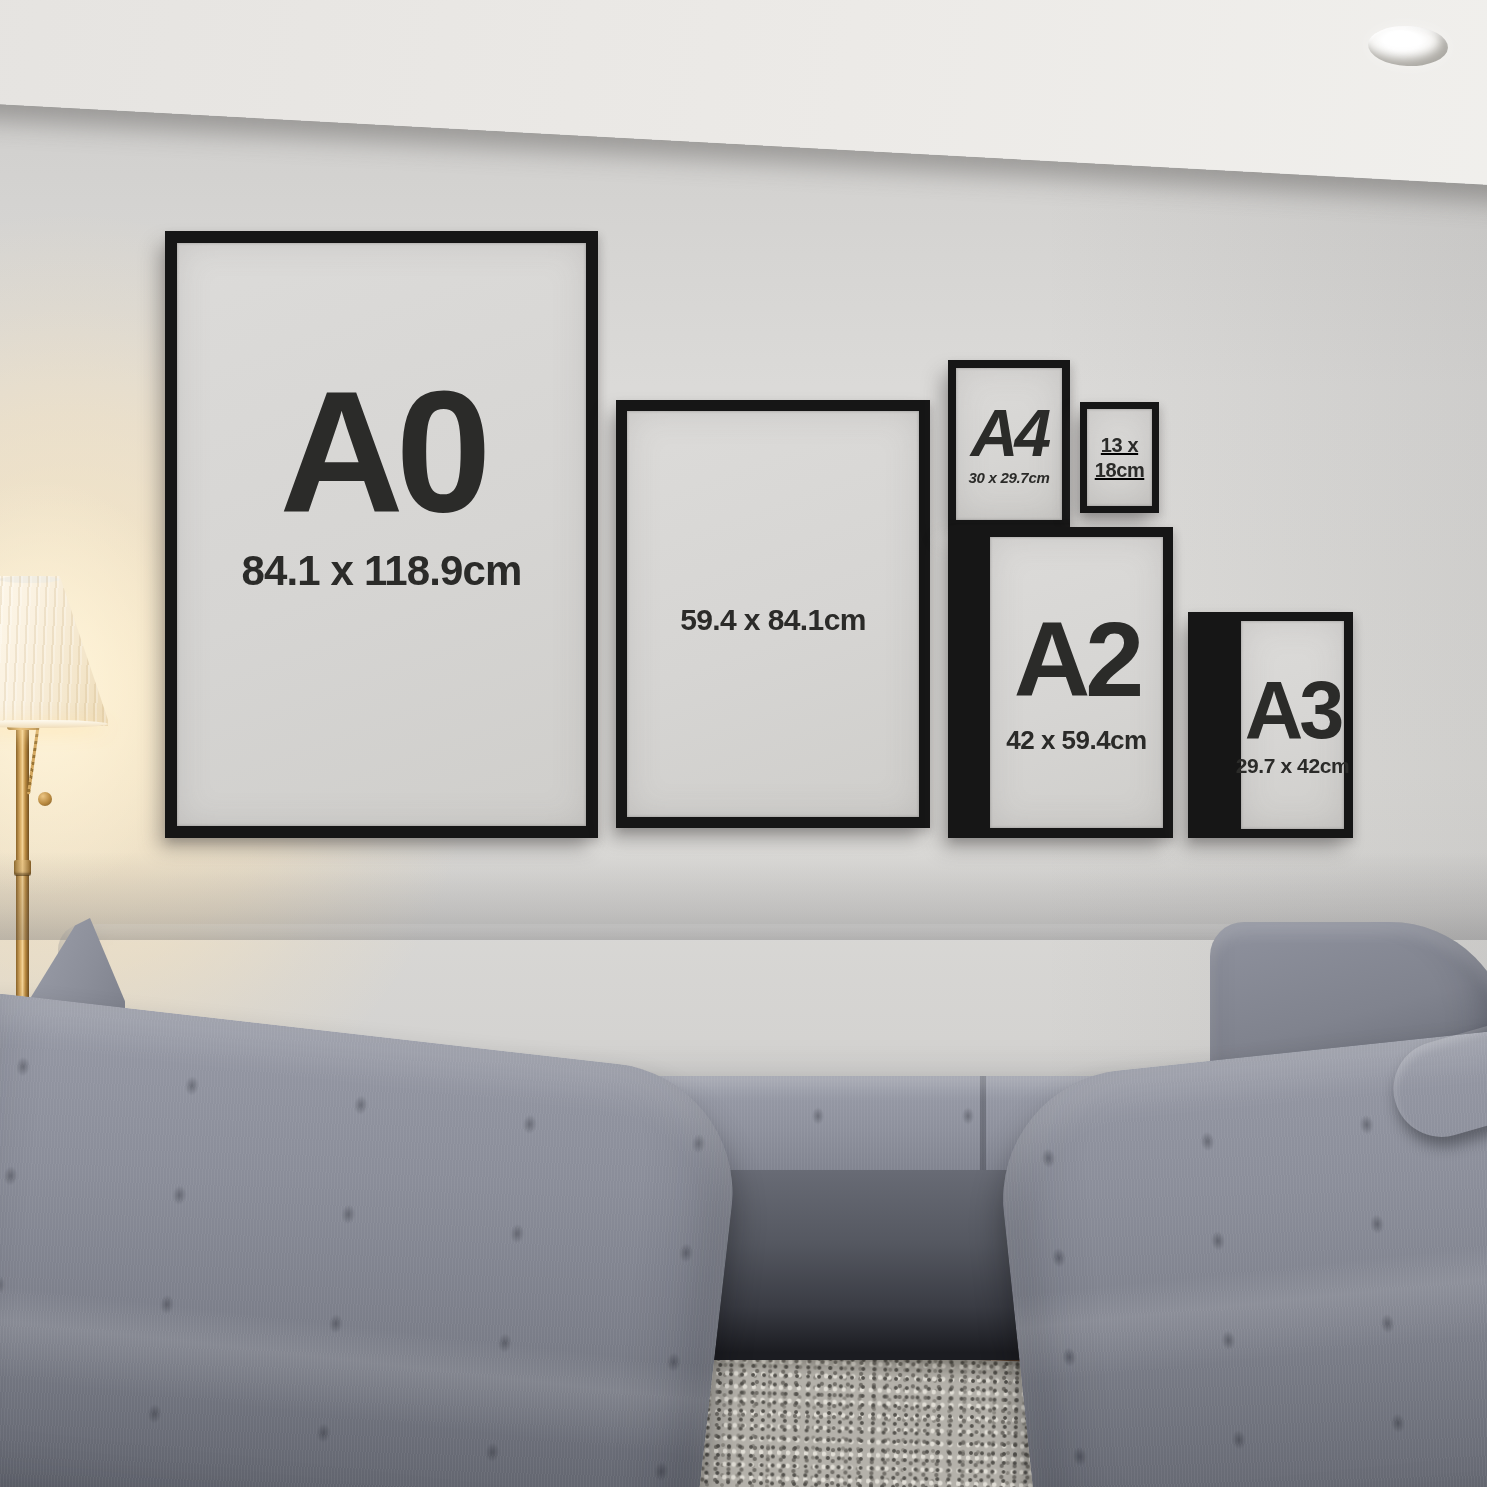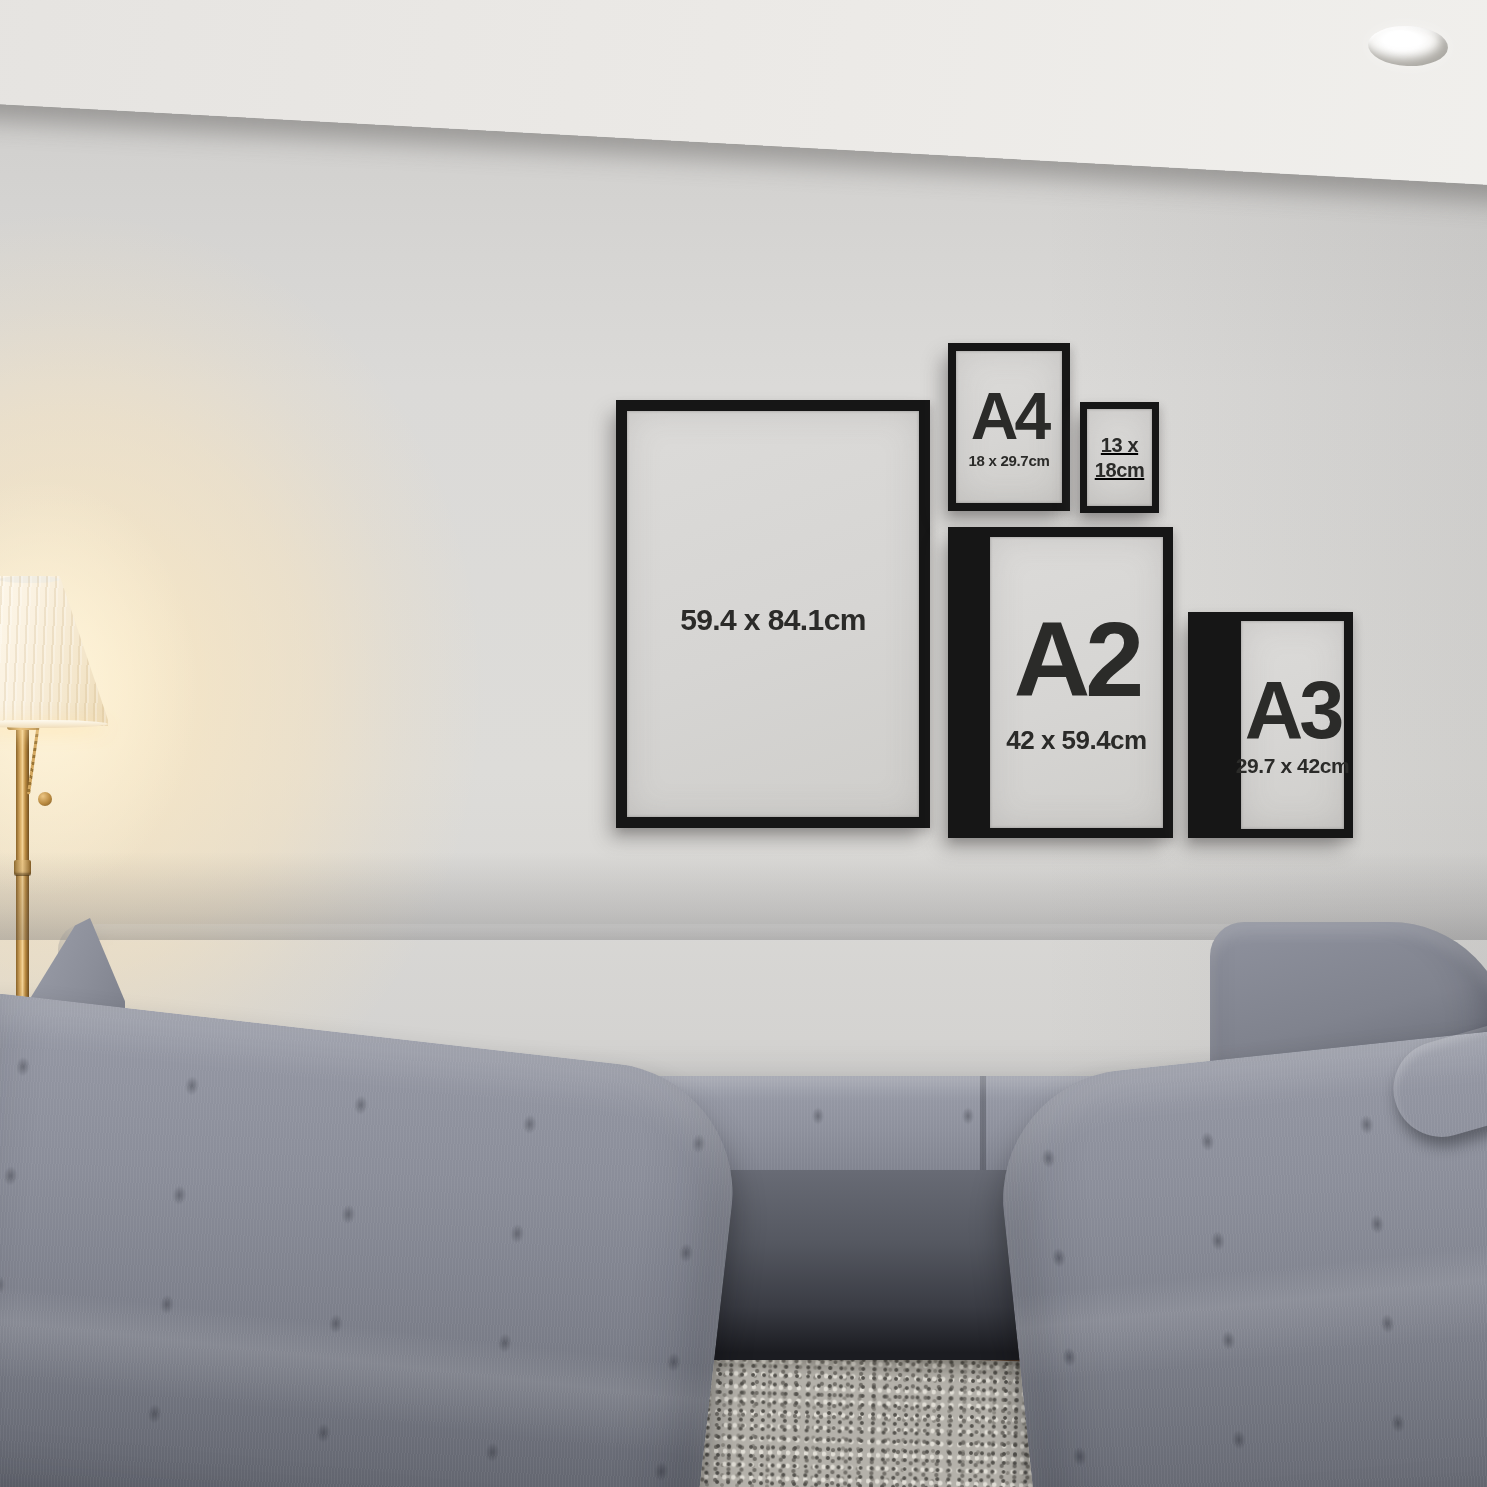--- a/index.html
+++ b/index.html
@@ -53,21 +53,21 @@
   }
   .size-label{font-weight:bold; line-height:.95; letter-spacing:-.045em;}
   .size-dims{font-weight:bold; letter-spacing:-.02em; white-space:nowrap;}
   .frame-a0{left:165px; top:231px; width:433px; height:607px; border-width:12px;}
   .frame-a0 .poster > .inner{transform:translateY(-52px);}
   .frame-a0 .size-label{font-size:172px; letter-spacing:-8px;}
   .frame-a0 .size-dims{font-size:42px; margin-top:14px;}
   .frame-a1{left:616px; top:400px; width:314px; height:428px; border-width:11px;}
   .frame-a1 .size-label{font-size:127px; letter-spacing:-5px;}
   .frame-a1 .size-dims{font-size:30px; margin-top:12px;}
-  .frame-a4{left:948px; top:343px; width:122px; height:168px; border-width:8px;}
+  .frame-a4{left:948px; top:360px; width:122px; height:168px; border-width:8px;font-style:italic;}
   .frame-a4 .size-label{font-size:66px; letter-spacing:-4px;}
   .frame-a4 .size-dims{font-size:15px; margin-top:4px;}
   .frame-13x18{left:1080px; top:402px; width:79px; height:111px; border-width:7px;text-decoration:underline;}
   .frame-13x18 .size-dims{font-size:20px; line-height:1.25; white-space:normal;}
   .frame-a2{left:948px; top:527px; width:225px; height:311px; border-width:10px;padding-left:32px;}
   .frame-a2 .size-label{font-size:106px; letter-spacing:-5px;}
   .frame-a2 .size-dims{font-size:26px; margin-top:16px;}
   .frame-a3{left:1188px; top:612px; width:165px; height:226px; border-width:9px;padding-left:44px;}
   .frame-a3 .size-label{font-size:81px; letter-spacing:-4px;}
   .frame-a3 .size-dims{font-size:21px; margin-top:6px;}
@@ -218,34 +218,42 @@
 
 <div class="stage">
 
   <div class="wall"></div>
   <div class="wall-right-shade"></div>
   <div class="ceiling"></div>
   <div class="ceiling-light"></div>
 
   <div class="lamp-glow"></div>
 
+  <div class="frame frame-a0">
+    <div class="poster">
+      <div class="inner">
+        <div class="size-label">A0</div>
+        <div class="size-dims">84.1 x 118.9cm</div>
+      </div>
+    </div>
+  </div>
 
   <div class="frame frame-a1">
     <div class="poster">
       <div class="inner">
         <div class="size-dims">59.4 x 84.1cm</div>
       </div>
     </div>
   </div>
 
   <div class="frame frame-a4">
     <div class="poster">
       <div class="inner">
         <div class="size-label">A4</div>
-        <div class="size-dims">18 x 29.7cm</div>
+        <div class="size-dims">30 x 29.7cm</div>
       </div>
     </div>
   </div>
 
   <div class="frame frame-13x18">
     <div class="poster">
       <div class="inner">
         <div class="size-dims">
           <div>13 x</div>
           <div>18cm</div>

